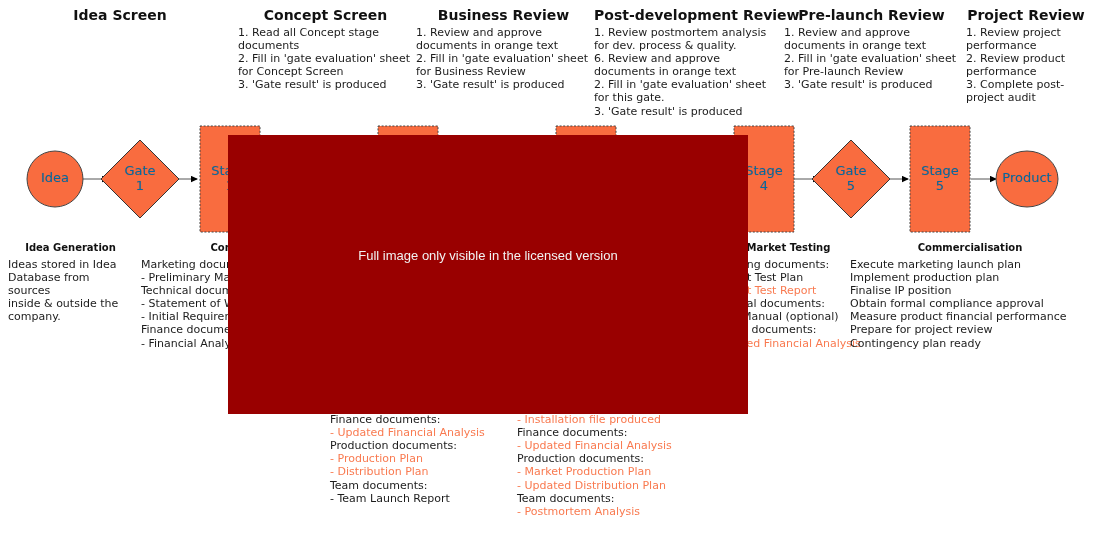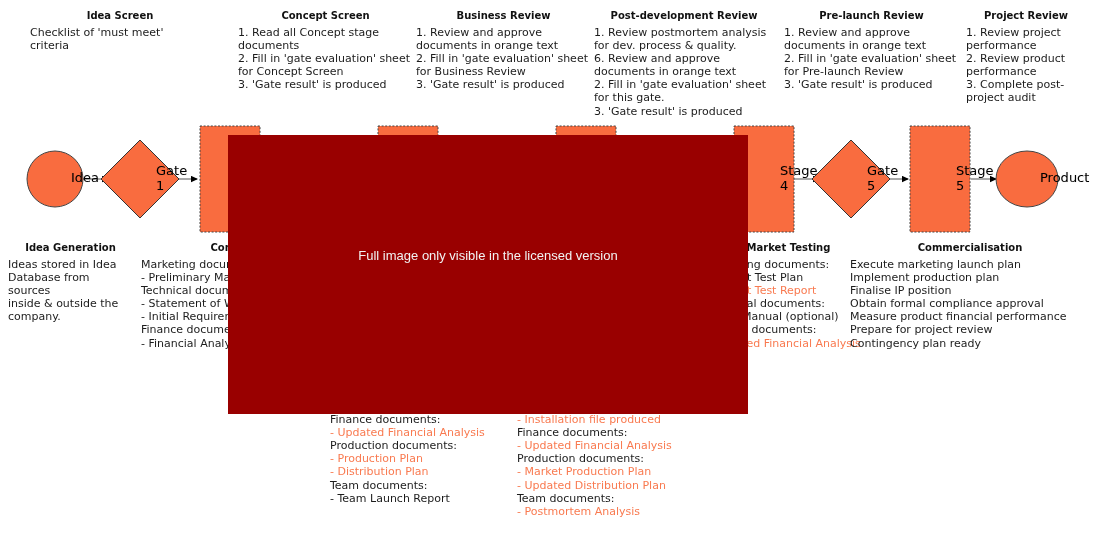--- a/index.html
+++ b/index.html
@@ -18,21 +18,21 @@
   #stage {
     position: relative;
     width: 1097px;
     height: 537px;
   }
 
   
   .gate-col { position: absolute; top: 8px; }
   .gate-title {
     font-weight: bold;
-    font-size: 10px;
+    font-size: 14px;
     text-align: center;
     line-height: 15px;
     color: #111;
     white-space: nowrap;
   }
   .gate-body {
     font-size: 11px;
     line-height: 13.1px;
     color: #1c1c1c;
     margin-top: 3px;
@@ -59,27 +59,26 @@
   
   #flow {
     position: absolute;
     left: 0;
     top: 118px;
     width: 1097px;
     height: 120px;
   }
   .node-label {
     position: absolute;
-    color: #000000;
+    color: #0369a1;
     font-size: 13px;
     line-height: 14.5px;
-    text-align: left;
+    text-align: center;
     pointer-events: none;
     text-shadow: 0 0 1px rgba(0,0,0,.15);
-    padding-left: 44px;
   }
 
   
   #overlay {
     position: absolute;
     left: 228px;
     top: 135px;
     width: 520px;
     height: 279px;
     background: #990000;
@@ -95,24 +94,20 @@
     font-family: Liberation Sans, sans-serif;
   }
 </style>
 </head>
 <body>
 
 <div id="stage">
 
   <div class="gate-col" style="left:30px; width:180px;">
     <div class="gate-title">Idea Screen</div>
-    <div class="gate-body">
-      <div>Checklist of 'must meet'</div>
-      <div>criteria</div>
-    </div>
   </div>
 
   <div class="gate-col" style="left:238px; width:175px;">
     <div class="gate-title">Concept Screen</div>
     <div class="gate-body">
       <div>1. Read all Concept stage</div>
       <div>documents</div>
       <div>2. Fill in 'gate evaluation' sheet</div>
       <div>for Concept Screen</div>
       <div>3. 'Gate result' is produced</div>

